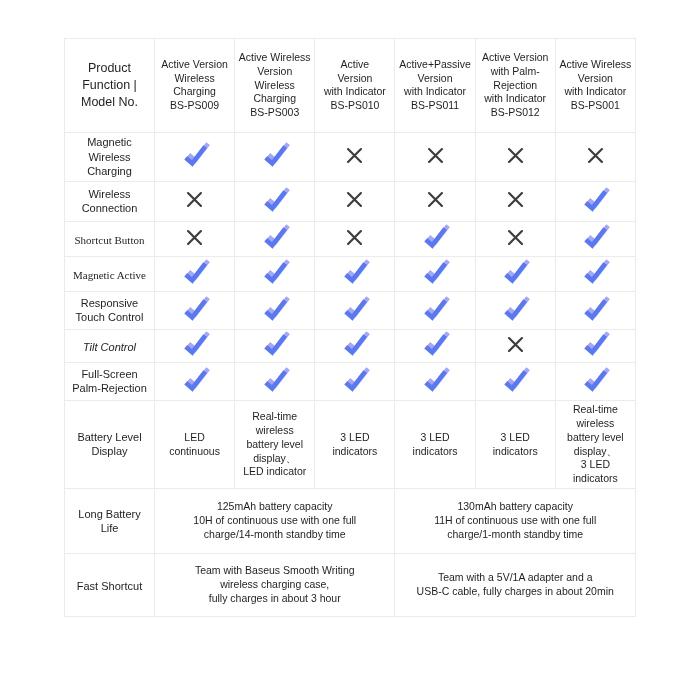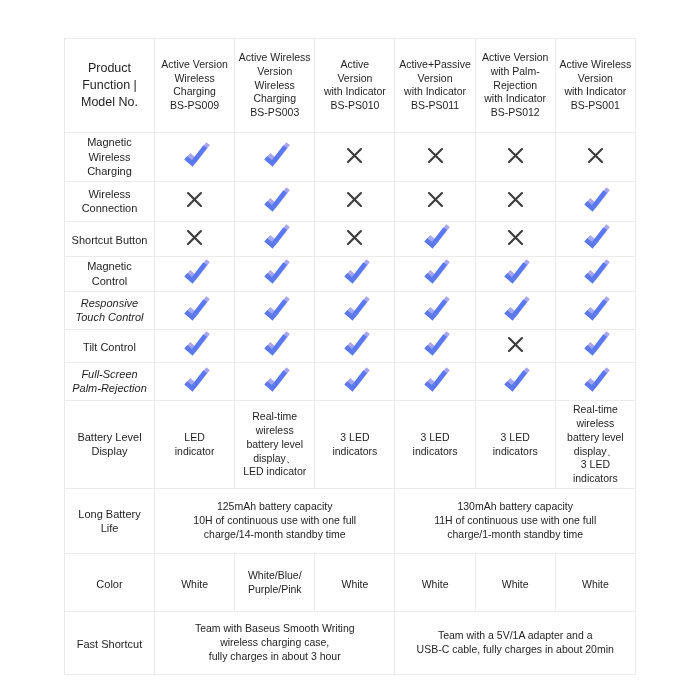--- a/index.html
+++ b/index.html
@@ -16,22 +16,22 @@
   }
   table.cmp th,table.cmp td{
     border:1px solid #ebebeb;
     text-align:center;vertical-align:middle;
     font-weight:normal;padding:2px 3px;
   }
   .txt{white-space:pre-line;display:inline-block;line-height:1.32;font-size:10.5px;}
   .corner .txt{font-size:12.5px;line-height:1.35;}
   .colhead .txt{font-size:10.5px;}
   .rowlabel .txt{font-size:11px;}
-  .rh94{height:94px;} .rh40{height:40px;} .rh35{height:35px;}
-  .rh38{height:38px;font-style:italic;} .rh32{height:32px;} .rh87{height:87px;}
+  .rh94{height:94px;} .rh40{height:40px;} .rh35{height:35px;font-family:Liberation Serif, serif;}
+  .rh38{height:38px;} .rh32{height:32px;font-style:italic;} .rh87{height:87px;}
   .rh65{height:65px;border-radius:31px;} .rh58{height:58px;} .rh63{height:63px;}
   .icn{display:inline-block;line-height:0;}
   svg.ck{width:28px;height:24px;overflow:visible;}
   svg.cx{width:19px;height:19px;}
 </style>
 </head>
 <body>
 
 <div class="canvas">
   <table class="cmp">
@@ -158,21 +158,21 @@
                 <path d="M3.2 3.2 L16.8 16.8 M16.8 3.2 L3.2 16.8" stroke="#3d3d3d" stroke-width="2.3" fill="none" stroke-linecap="round"></path>
               </svg></span></td>
         <td><span class="icn"><svg class="ck" viewBox="0 0 30 26">
                 <g fill="none">
                   <polyline points="5,16 12,22 26,4" stroke="#a7a6f3" stroke-width="5" transform="translate(3.2,-3.4)"></polyline>
                   <polyline points="5,16 12,22 26,4" stroke="#5b79ef" stroke-width="5"></polyline>
                 </g>
               </svg></span></td>
       </tr>
       <tr class="rh35">
-        <th class="rowlabel"><span class="txt">Magnetic Control</span></th>
+        <th class="rowlabel"><span class="txt">Magnetic Active</span></th>
         <td><span class="icn"><svg class="ck" viewBox="0 0 30 26">
                 <g fill="none">
                   <polyline points="5,16 12,22 26,4" stroke="#a7a6f3" stroke-width="5" transform="translate(3.2,-3.4)"></polyline>
                   <polyline points="5,16 12,22 26,4" stroke="#5b79ef" stroke-width="5"></polyline>
                 </g>
               </svg></span></td>
         <td><span class="icn"><svg class="ck" viewBox="0 0 30 26">
                 <g fill="none">
                   <polyline points="5,16 12,22 26,4" stroke="#a7a6f3" stroke-width="5" transform="translate(3.2,-3.4)"></polyline>
                   <polyline points="5,16 12,22 26,4" stroke="#5b79ef" stroke-width="5"></polyline>
@@ -316,21 +316,21 @@
                 <g fill="none">
                   <polyline points="5,16 12,22 26,4" stroke="#a7a6f3" stroke-width="5" transform="translate(3.2,-3.4)"></polyline>
                   <polyline points="5,16 12,22 26,4" stroke="#5b79ef" stroke-width="5"></polyline>
                 </g>
               </svg></span></td>
       </tr>
       <tr class="rh87">
         <th class="rowlabel"><span class="txt">Battery Level
 Display</span></th>
         <td><span class="txt">LED
-indicator</span></td>
+continuous</span></td>
         <td><span class="txt">Real-time
 wireless
 battery level
 display、
 LED indicator</span></td>
         <td><span class="txt">3 LED
 indicators</span></td>
         <td><span class="txt">3 LED
 indicators</span></td>
         <td><span class="txt">3 LED
@@ -344,30 +344,20 @@
       <tr class="rh65">
         <th class="rowlabel"><span class="txt">Long Battery
 Life</span></th>
         <td colspan="3"><span class="txt">125mAh battery capacity
 10H of continuous use with one full
 charge/14-month standby time</span></td>
         <td colspan="3"><span class="txt">130mAh battery capacity
 11H of continuous use with one full
 charge/1-month standby time</span></td>
       </tr>
-      <tr class="rh58">
-        <th class="rowlabel"><span class="txt">Color</span></th>
-        <td><span class="txt">White</span></td>
-        <td><span class="txt">White/Blue/
-Purple/Pink</span></td>
-        <td><span class="txt">White</span></td>
-        <td><span class="txt">White</span></td>
-        <td><span class="txt">White</span></td>
-        <td><span class="txt">White</span></td>
-      </tr>
       <tr class="rh63">
         <th class="rowlabel"><span class="txt">Fast Shortcut</span></th>
         <td colspan="3"><span class="txt">Team with Baseus Smooth Writing
 wireless charging case,
 fully charges in about 3 hour</span></td>
         <td colspan="3"><span class="txt">Team with a 5V/1A adapter and a
 USB-C cable, fully charges in about 20min</span></td>
       </tr>
     </tbody>
   </table>

